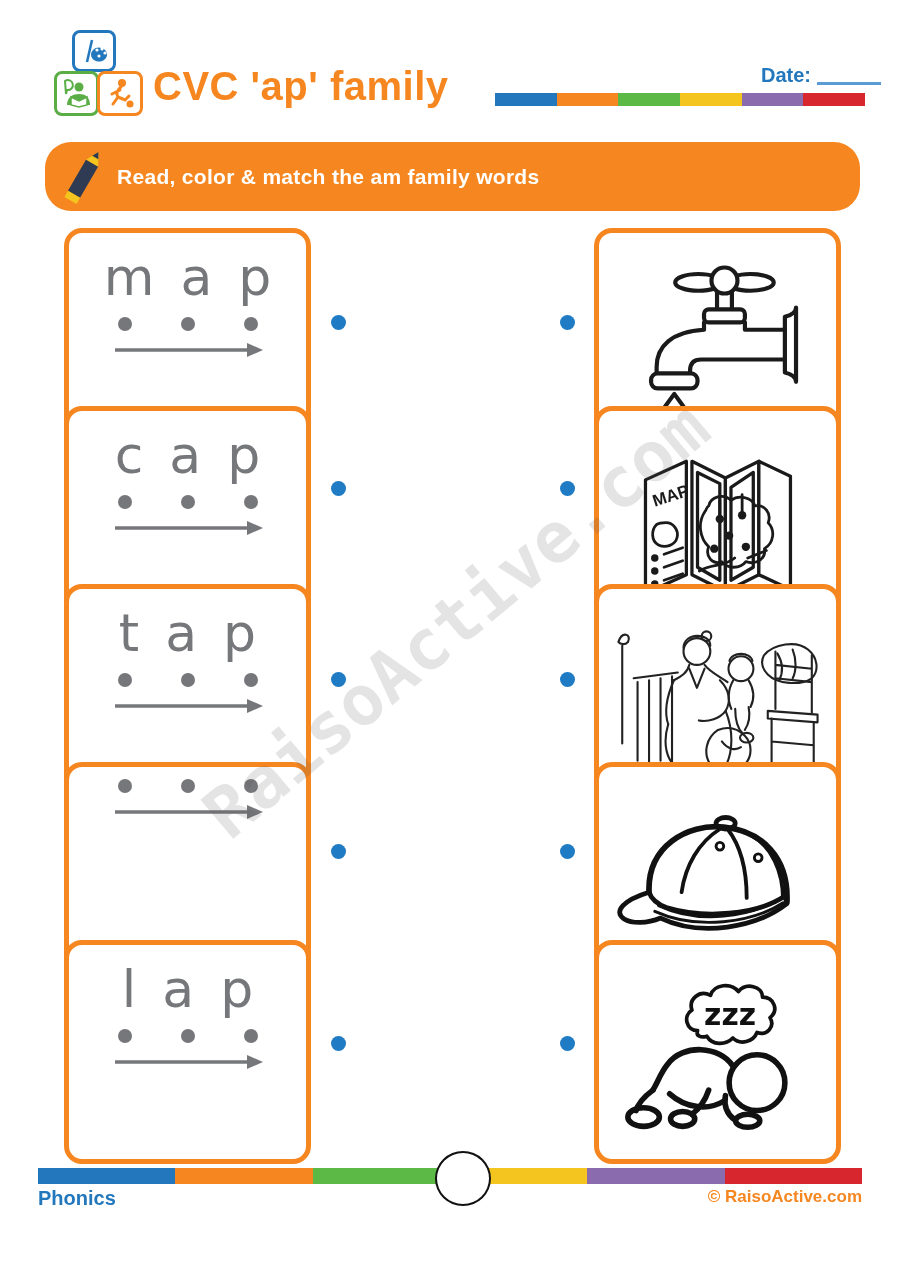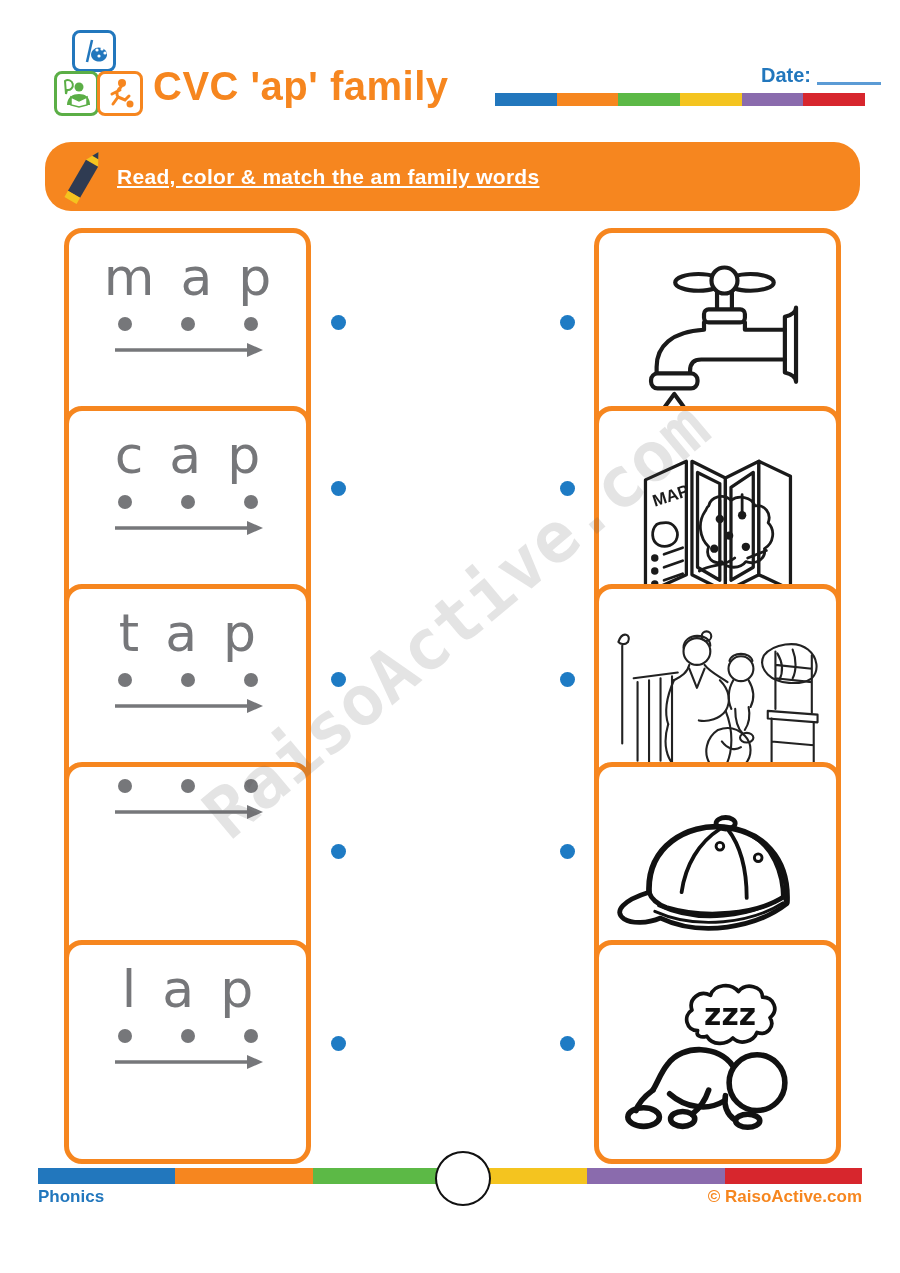--- a/index.html
+++ b/index.html
@@ -14,21 +14,21 @@
   .date-line{display:inline-block;width:64px;border-bottom:3px solid #5B9BD5;margin-left:6px;margin-bottom:2px;}
 
   .rainbow{position:absolute;display:flex;}
   .rainbow-seg{flex:1 1 0;height:100%;}
   .rainbow-top{left:495px;top:93px;width:370px;height:13px;}
   .rainbow-bottom{left:38px;top:1168px;width:824px;height:16px;}
 
   
   .banner{position:absolute;left:45px;top:142px;width:815px;height:69px;background:#F6861F;
           border-radius:26px;display:flex;align-items:center;}
-  .banner-text{color:#ffffff;font-size:21px;font-weight:bold;letter-spacing:.3px;margin-left:22px;text-decoration:underline;}
+  .banner-text{color:#ffffff;font-size:21px;font-weight:bold;letter-spacing:.3px;margin-left:22px;}
   .pencil{margin-left:28px;transform:rotate(30deg);}
 
   
   .card{position:absolute;width:247px;height:224px;box-sizing:border-box;
         border:5px solid #F6861F;border-radius:18px;background:#fff;}
   .word-card{display:flex;flex-direction:column;align-items:center;}
   .word{margin-top:16px;font-family:"DejaVu Sans", sans-serif;font-size:52px;line-height:56px;
         color:#76777A;letter-spacing:26px;padding-left:26px;}
   .trace-dots{display:flex;gap:49px;margin-top:12px;}
   .trace-dots i{width:14px;height:14px;border-radius:50%;background:#76777A;}
@@ -40,21 +40,21 @@
   .cdot{position:absolute;width:15px;height:15px;border-radius:50%;background:#1E7BC4;}
 
   
   .watermark{position:absolute;left:188px;top:792px;font-family:"DejaVu Sans Mono", monospace;
              font-weight:bold;font-size:70px;color:rgba(90,90,90,0.16);white-space:nowrap;
              transform:rotate(-40deg);transform-origin:0 0;pointer-events:none;}
 
   
   .footer-circle{position:absolute;left:435px;top:1151px;width:52px;height:51px;border-radius:50%;
                  background:#fff;border:2.5px solid #111;}
-  .footer-left{position:absolute;left:38px;top:1187px;font-size:17px;font-weight:bold;color:#2277BD;}
+  .footer-left{position:absolute;left:38px;top:1187px;font-size:20px;font-weight:bold;color:#2277BD;}
   .footer-right{position:absolute;right:38px;top:1187px;font-size:17px;font-weight:bold;color:#F6861F;}
 </style>
 </head>
 <body>
 
 <div class="logo-sq" style="left:72px;top:30px;width:38px;height:36px;border:3px solid #2277BD;">
   <svg width="30" height="28" viewBox="0 0 30 28">
     <line x1="8" y1="25" x2="13" y2="3" stroke="#2277BD" stroke-width="2.5"></line>
     <path d="M14 13 a8 7 0 1 0 14 4 a8 7 0 0 0 -14 -4 Z" fill="#2277BD"></path>
     <circle cx="18" cy="13" r="1.6" fill="#fff"></circle>

